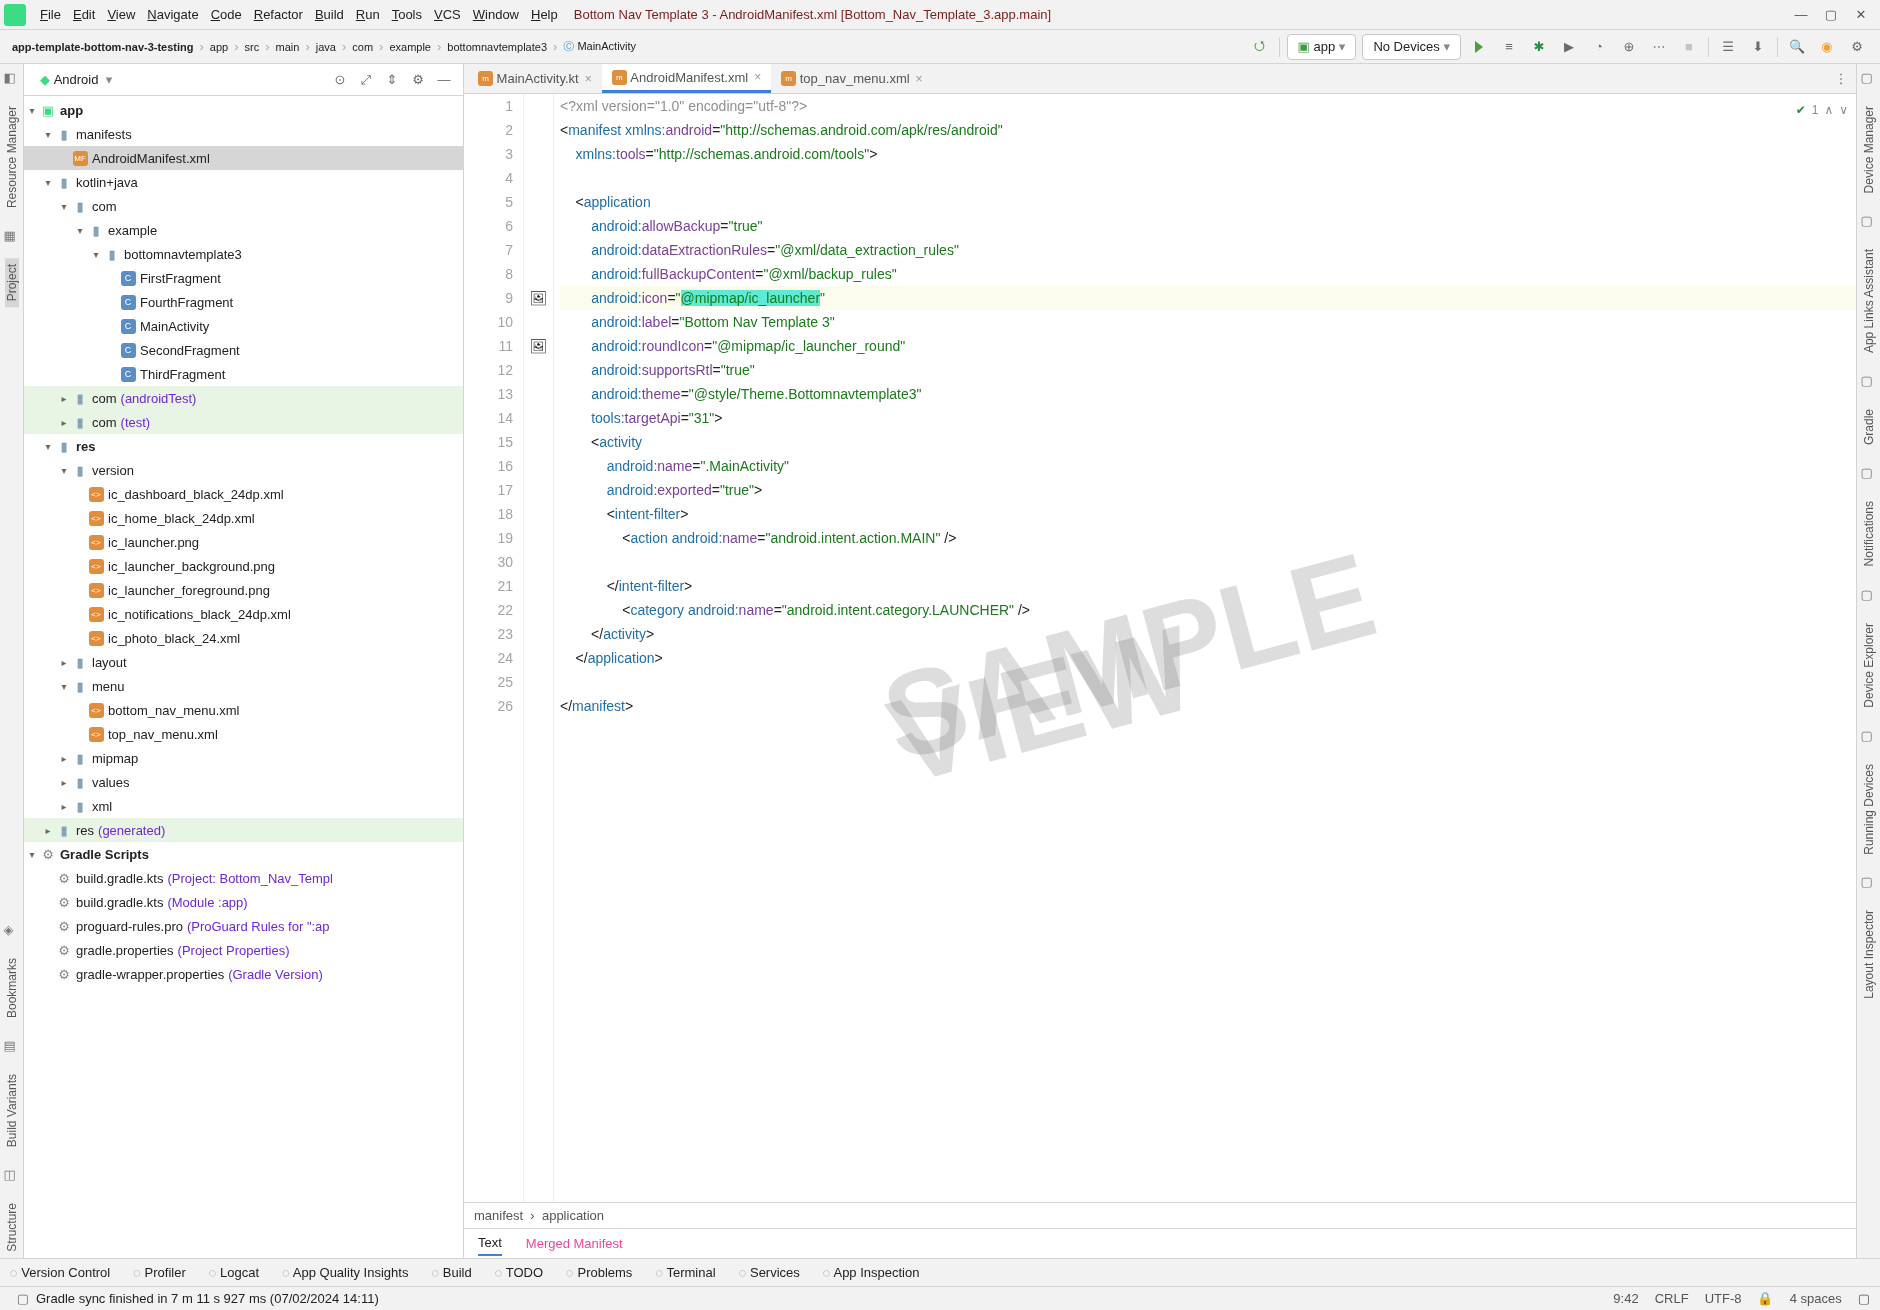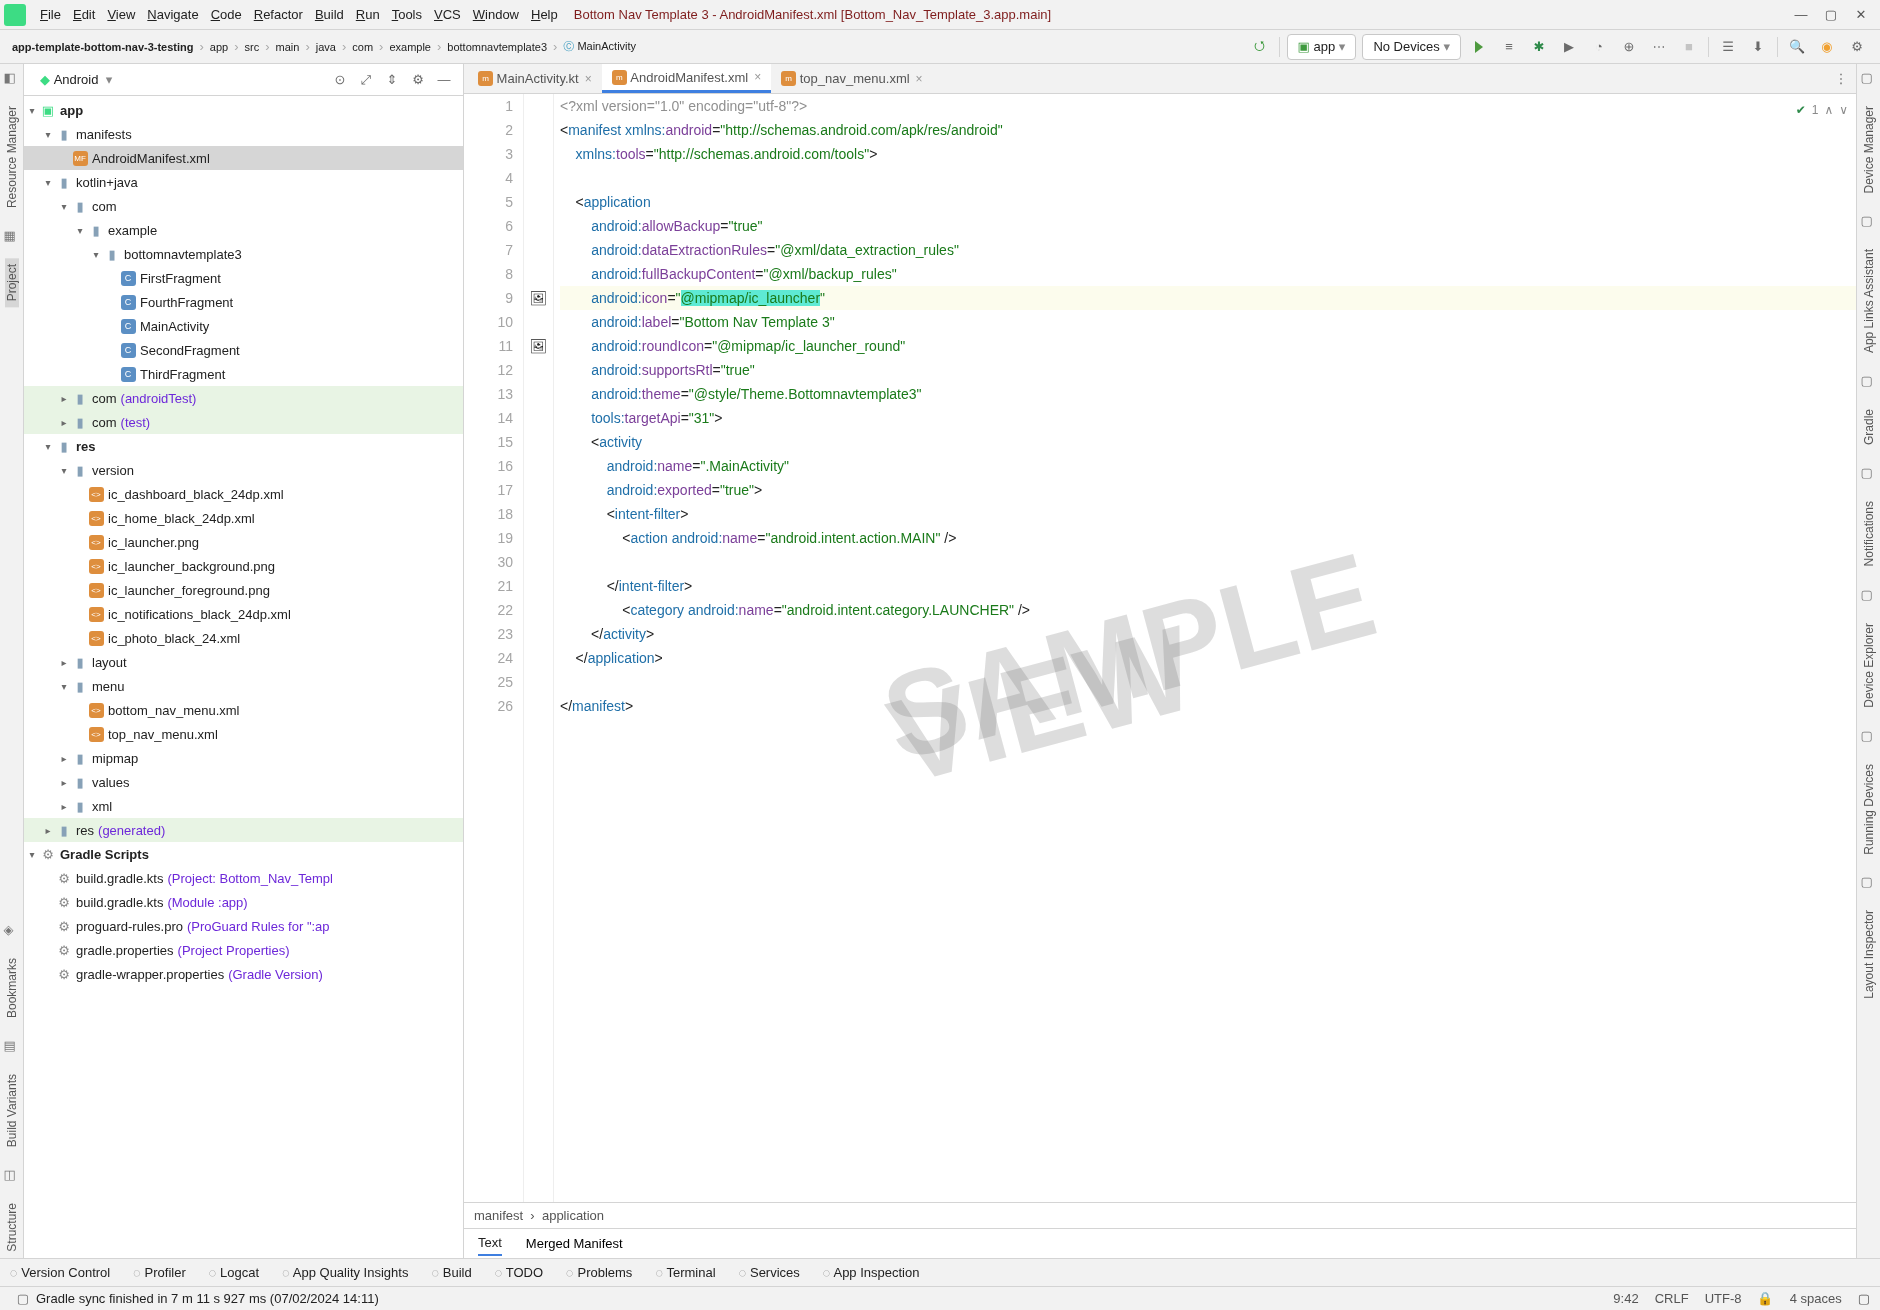--- a/index.html
+++ b/index.html
@@ -60,21 +60,21 @@
 .k-ns { color:#1f6fa8;}
 .k-attr { color:#7b3f99;}
 .k-val { color:#1a7a1a;}
 .k-pi { color:#909090;}
 .sel-token { background:#5eead4;}
 .analysis { position:absolute; top:4px; right:8px; display:flex; gap:6px; color:#8a8a8a; font-size:12px; align-items:center;}
 .wm { position:absolute; left:50%; top:50%; transform:translate(-50%,-50%) rotate(-15deg); font-size:120px; color:rgba(120,120,120,0.25); font-weight:bold; pointer-events:none; font-family:Arial;}
 
 .crumbbar { height:26px; border-top:1px solid #d4d4d4; display:flex; align-items:center; padding:0 10px; color:#555;}
 .subtabs { height:30px; border-top:1px solid #d4d4d4; display:flex; align-items:center; padding:0 14px; gap:24px;}
-.subtab { color:#000000; padding:4px 0;}
+.subtab { color:#ec4899; padding:4px 0;}
 .subtab.active { border-bottom:2px solid #3e7fe0; color:#222;}
 
 .bottom-tools { height:28px; background:#f2f2f2; border-top:1px solid #d4d4d4; display:flex; align-items:center; padding:0 10px; gap:23px;}
 .status-bar { height:24px; background:#f2f2f2; border-top:1px solid #d4d4d4; display:flex; align-items:center; padding:0 10px;}
 .status-right { margin-left:auto; display:flex; gap:16px; align-items:center; color:#555;}
 </style>
 </head>
 <body>
 
 <div class="top-menu">

